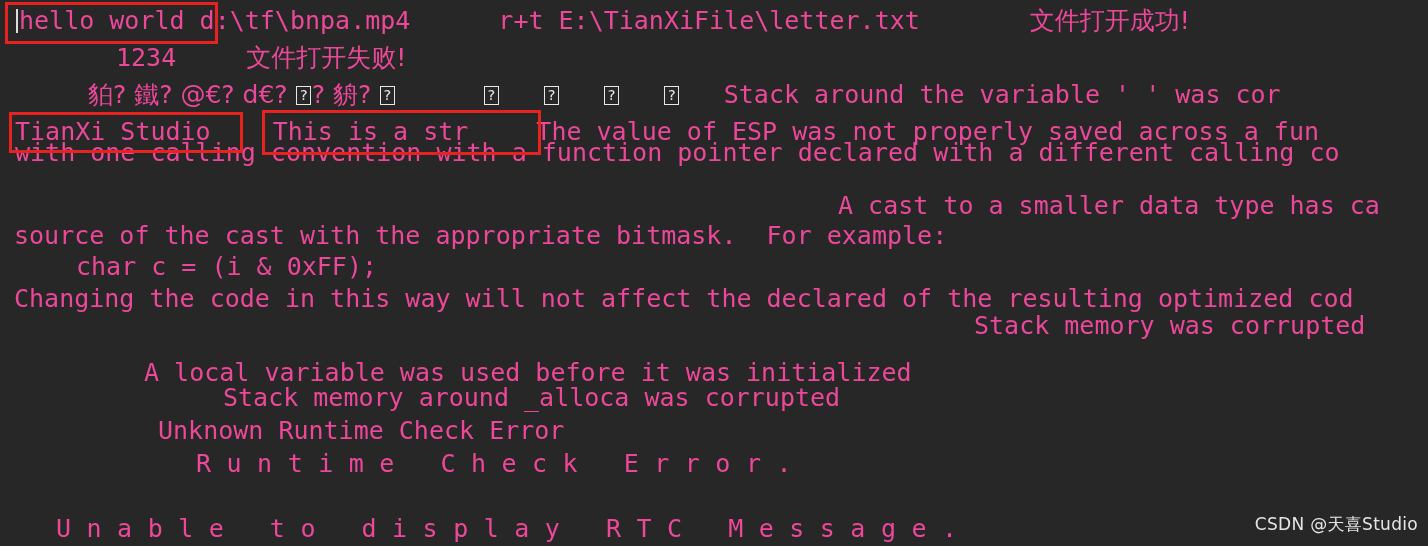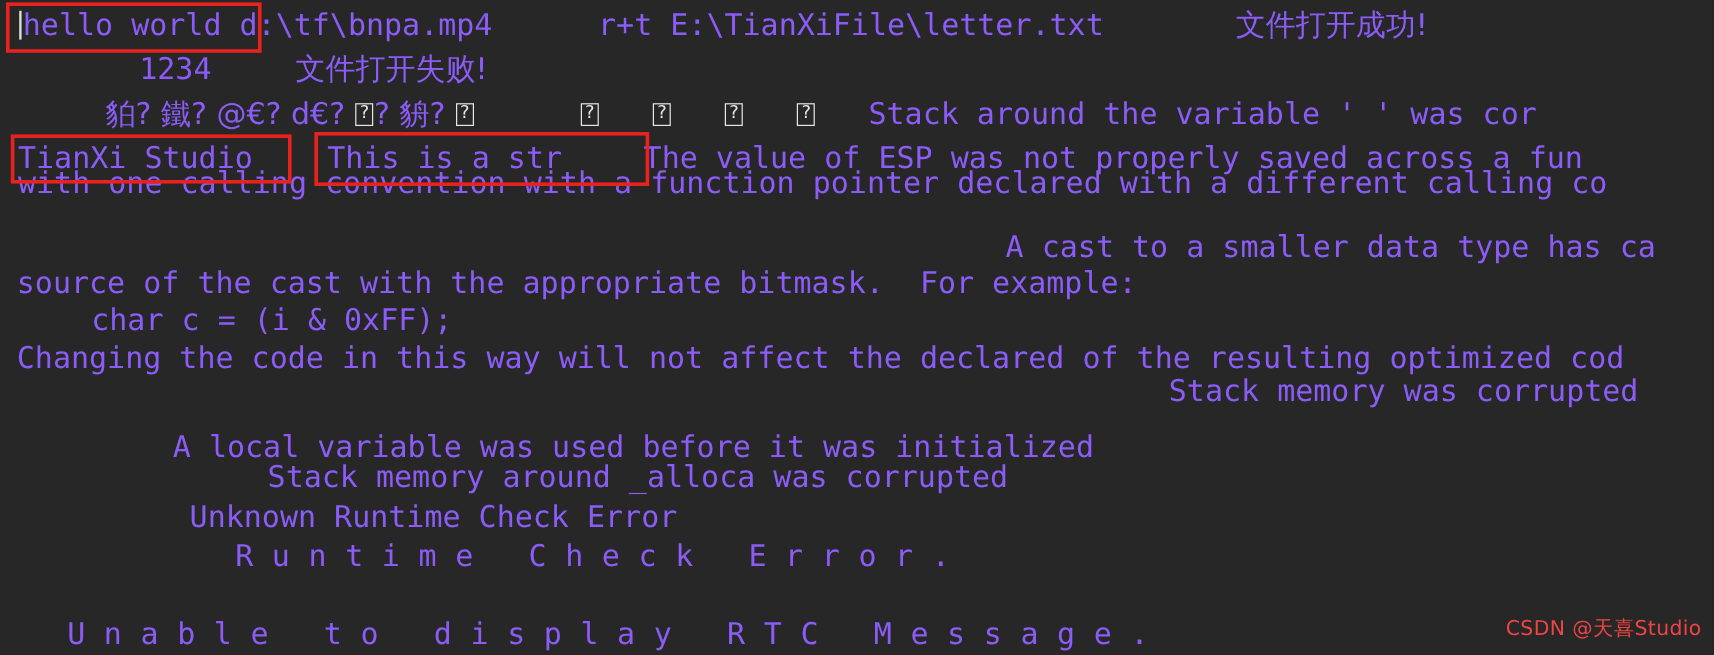--- a/index.html
+++ b/index.html
@@ -19,21 +19,21 @@
     color: #f2f2f2;
     white-space: pre;
   }
   .line {
     position: absolute;
     left: 0;
     width: 1404px;
     height: 33.5px;
     white-space: pre;
     overflow: hidden;
-    color: #8b5cf6;
+    color: #ec4899;
     letter-spacing: 0px;
   }
   .tofu {
     display: inline-block;
     width: 0.62em;
     height: 0.78em;
     border: 1.5px solid #e8e8e8;
     box-sizing: border-box;
     position: relative;
     vertical-align: -2px;
@@ -70,21 +70,21 @@
     border: 3px solid #e8221f;
     box-sizing: border-box;
     pointer-events: none;
   }
   #watermark {
     position: absolute;
     right: 10px;
     bottom: 5px;
     font-family: "DejaVu Sans", "Liberation Sans", sans-serif;
     font-size: 17px;
-    color: #ef4444;
+    color: #e5e5e5;
     letter-spacing: 0.3px;
     white-space: pre;
   }
 </style>
 </head>
 <body>
 
 <div id="console">
 
   

